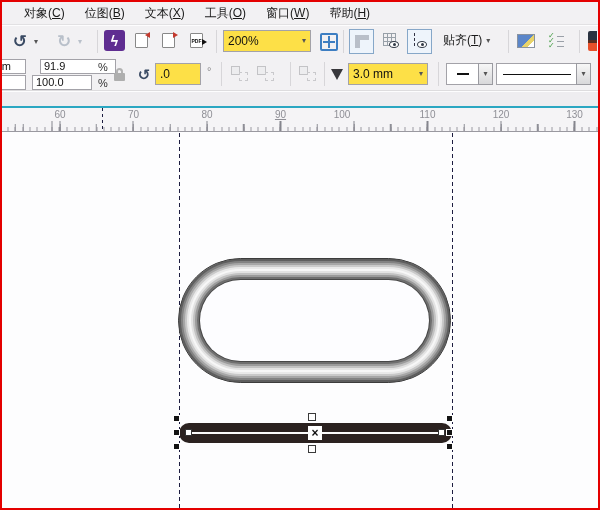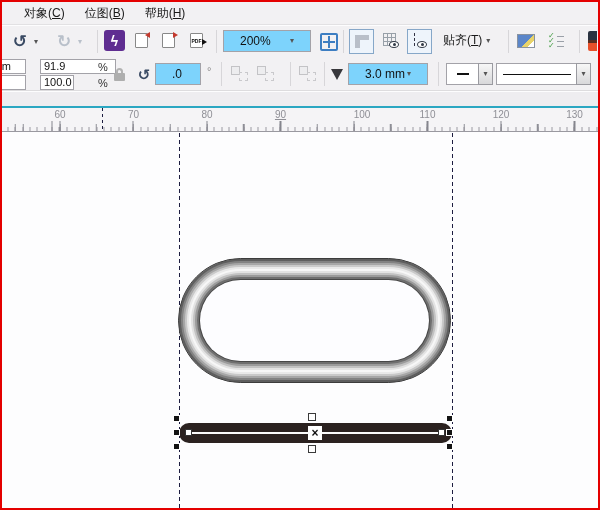--- a/index.html
+++ b/index.html
@@ -22,22 +22,22 @@
   .glyph.gray{color:#b9c0ca;}
   .caret{font-size:8px;color:#555;line-height:1;}
   .caret.gray{color:#b9c0ca;}
   .appbtn{width:21px;height:21px;border-radius:3px;display:flex;align-items:center;justify-content:center;}
   .appbtn span{color:#fff;font-size:14px;font-weight:bold;}
   .page{width:13px;height:15px;background:#fff;border:1px solid #888;border-radius:1px;position:relative;}
   .tri-l{position:absolute;width:0;height:0;border-right:5px solid #c43a2e;border-top:3px solid transparent;border-bottom:3px solid transparent;right:-3px;top:-2px;}
   .tri-r{position:absolute;width:0;height:0;border-left:5px solid #c43a2e;border-top:3px solid transparent;border-bottom:3px solid transparent;right:-4px;top:-2px;}
   .pdftxt{position:absolute;left:0;top:4px;width:100%;text-align:center;font-size:5px;font-weight:bold;color:#111;}
   .tri-k{position:absolute;width:0;height:0;border-left:5px solid #111;border-top:3px solid transparent;border-bottom:3px solid transparent;right:-5px;top:5px;}
-  .combo{position:absolute;background:#7dd3fc;border:1px solid #a3a2a8;height:22px;display:flex;
-         align-items:center;font-size:12px;color:#111;padding:0 16px;}
+  .combo{position:absolute;background:#fde047;border:1px solid #a3a2a8;height:22px;display:flex;
+         align-items:center;font-size:12px;color:#111;padding:0 4px;}
   .combo .caret{margin-left:auto;}
   .btnbox{position:absolute;width:25px;height:25px;border:1px solid #86a7c8;background:#eef4fb;
           display:flex;align-items:center;justify-content:center;}
   .btnflat{position:absolute;width:25px;height:25px;display:flex;align-items:center;justify-content:center;}
   .Lruler{width:14px;height:13px;border-left:5px solid #b9bfc9;border-top:5px solid #b9bfc9;}
   .gridsq{width:13px;height:13px;background:
       repeating-linear-gradient(90deg,#98a0a8 0 1px,transparent 1px 4px),
       repeating-linear-gradient(0deg,#98a0a8 0 1px,transparent 1px 4px);}
   .dashv{width:1px;height:15px;background:repeating-linear-gradient(180deg,#334 0 3px,transparent 3px 5px);}
   .eye{position:absolute;right:1px;bottom:2px;width:10px;height:7px;border:1px solid #323a46;border-radius:50%;
@@ -98,20 +98,23 @@
          align-items:center;justify-content:center;font-size:12px;font-weight:bold;color:#111;line-height:1;}
 </style>
 </head>
 <body>
 
 <div class="screen" style="border-color: rgb(228, 0, 0);">
 
   <div class="menubar" id="menubar">
       <span class="mi"><span>对象(</span><u>C</u><span>)</span></span>
       <span class="mi"><span>位图(</span><u>B</u><span>)</span></span>
+      <span class="mi"><span>文本(</span><u>X</u><span>)</span></span>
+      <span class="mi"><span>工具(</span><u>O</u><span>)</span></span>
+      <span class="mi"><span>窗口(</span><u>W</u><span>)</span></span>
       <span class="mi"><span>帮助(</span><u>H</u><span>)</span></span>
     </div>
 
   <div class="toolbar1">
     <div class="icn" style="left:8px;top:5px;width:20px;height:20px">
       <span class="glyph">↺</span>
     </div>
     <div class="icn" style="left:29px;top:11px;width:10px;height:10px">
       <span class="caret">▾</span>
     </div>
@@ -213,21 +216,21 @@
   <div class="toolbar2">
     <div class="sin" style="left:-30px;top:2px;width:54px;text-align:right;padding-right:14px">
       <span>m</span>
     </div>
     <div class="sin" style="left:-30px;top:18px;width:54px"></div>
 
     <div class="sin" style="left:38px;top:2px;width:76px">
       <span>91.9</span>
     </div>
     <span class="pct" style="left:96px;top:4px">%</span>
-    <div class="sin" style="left:38px;top:18px;width:34px">
+    <div class="sin" style="left:30px;top:18px;width:60px">
       <span>100.0</span>
     </div>
     <span class="pct" style="left:96px;top:20px">%</span>
 
     <div class="lock" style="left:112px;top:11px">
       <span class="sh"></span>
         <span class="bd"></span>
     </div>
 
     <div class="icn" style="left:133px;top:8px;width:18px;height:18px">
@@ -284,21 +287,21 @@
 
   <div class="ruler" id="ruler">
     <div class="ticks-min"></div>
     <div class="ticks-mid"></div>
     <div class="ticks-maj"></div>
     <div class="cursor-mark"></div>
   <span class="rlabel" style="left: 58px;">60</span>
       <span class="rlabel" style="left: 131.5px;">70</span>
       <span class="rlabel" style="left: 205px;">80</span>
       <span class="rlabel" style="left: 278.5px; text-decoration: underline;">90</span>
-      <span class="rlabel" style="left: 360px;">100</span>
+      <span class="rlabel" style="left: 340px;">100</span>
       <span class="rlabel" style="left: 425.5px;">110</span>
       <span class="rlabel" style="left: 499px;">120</span>
       <span class="rlabel" style="left: 572.5px;">130</span>
     </div>
 
   <div class="canvas">
     <div class="guide" style="left:177px"></div>
     <div class="guide" style="left:450px"></div>
 
     <div class="pill">

